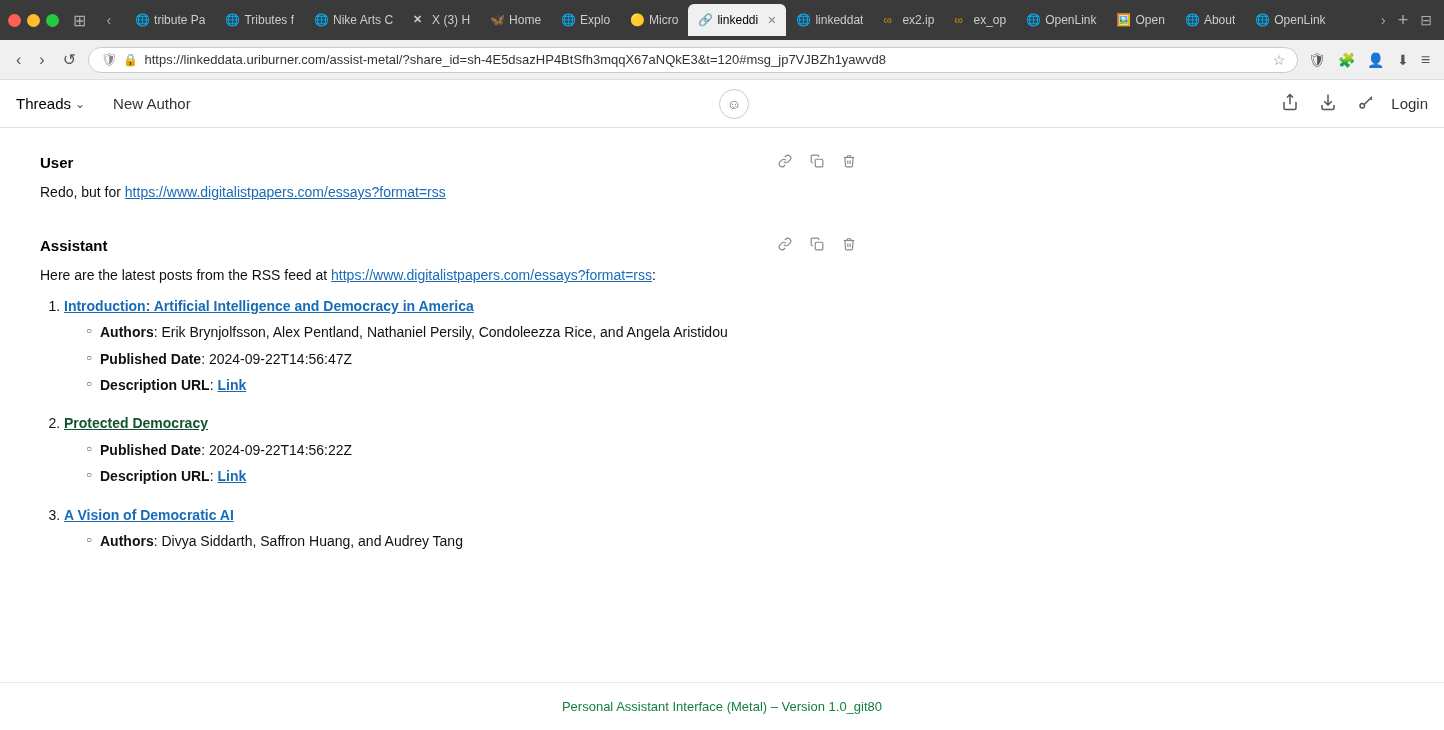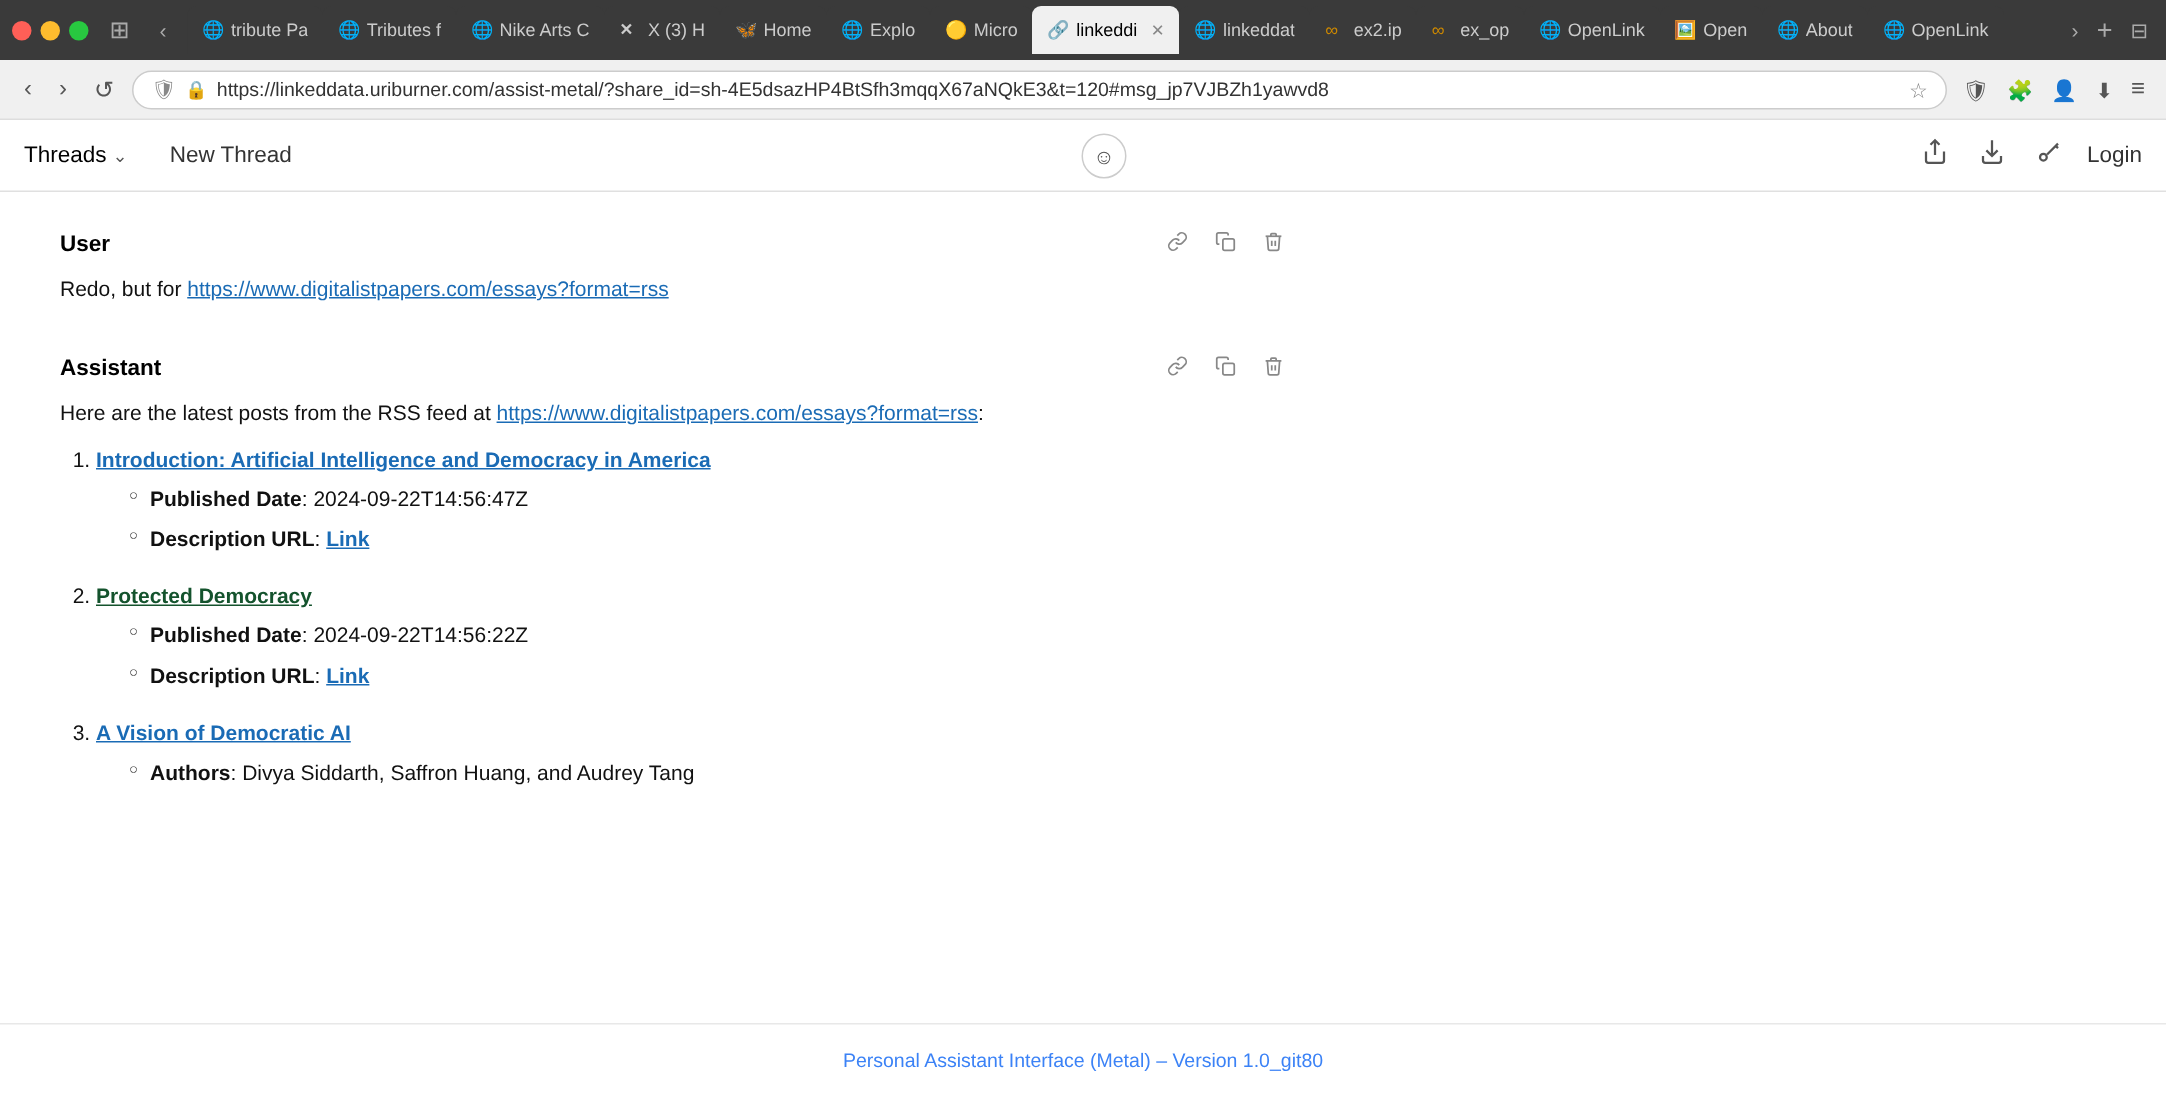--- a/index.html
+++ b/index.html
@@ -55,21 +55,21 @@
     ol li { margin-bottom: 16px; }
     ol li > a { color: #1a6bb5; font-weight: 600; }
     ul { list-style: none; padding-left: 24px; margin: 4px 0; }
     ul li { position: relative; margin-bottom: 4px; padding-left: 12px; }
     ul li::before { content: '○'; position: absolute; left: -2px; font-size: 10px; top: 2px; color: #444; }
     strong { font-weight: 700; }
 
     
     .bottom-area { position: fixed; bottom: 0; left: 0; right: 0; background: #fff; border-top: 1px solid #e8e8e8; display: flex; flex-direction: column; align-items: center; padding: 16px; gap: 8px; }
     .resume-chat-btn { background: #f0f0f0; border: 1px solid #ccc; border-radius: 6px; padding: 10px 32px; font-size: 15px; cursor: pointer; color: #222; }
-    .version-text { font-size: 13px; color: #3b82f6; }
+    .version-text { font-size: 13px; color: #15803d; }
   </style>
 </head>
 <body>
 
 <div class="browser-title-bar">
   <div class="window-controls">
     <div class="wc wc-red"></div>
     <div class="wc wc-yellow"></div>
     <div class="wc wc-green"></div>
   </div>
@@ -163,21 +163,21 @@
     <button style="background:none;border:none;color:#555;font-size:16px;cursor:pointer;">≡</button>
   </div>
 </div>
 
 <div class="app-header">
   <div class="threads-nav">
     <span>Threads</span>
     <span class="threads-chevron">⌄</span>
   </div>
   <span style="margin: 0 8px; color:#ccc;"></span>
-  <span class="new-thread-btn">New Thread</span>
+  <span class="new-thread-btn">New Author</span>
 
   <div class="header-center">
     <button class="smiley-btn">☺</button>
   </div>
 
   <div class="header-right">
     <button class="header-icon-btn">
       <svg width="18" height="18" viewBox="0 0 24 24" fill="none" stroke="currentColor" stroke-width="2">
           <path d="M4 12v8a2 2 0 002 2h12a2 2 0 002-2v-8M16 6l-4-4-4 4M12 2v13"></path>
         </svg>
@@ -257,20 +257,21 @@
       </div>
     </div>
     <div class="message-body">
       <span>Here are the latest posts from the RSS feed at </span><a href="#">https://www.digitalistpapers.com/essays?format=rss</a><span>:</span>
 
       <ol>
 
         <li>
           <a href="#" style="color:#1a6bb5;font-weight:600;">Introduction: Artificial Intelligence and Democracy in America</a>
           <ul>
+            <li><strong>Authors</strong>: <span>Erik Brynjolfsson, Alex Pentland, Nathaniel Persily, Condoleezza Rice, and Angela Aristidou</span></li>
             <li><strong>Published Date</strong>: <span>2024-09-22T14:56:47Z</span></li>
             <li><strong>Description URL</strong>: <a href="#" style="color:#1a6bb5;">Link</a></li>
           </ul>
         </li>
 
         <li>
           <a href="#" style="color:#14532d;font-weight:600;">Protected Democracy</a>
           <ul>
             <li><strong>Published Date</strong>: <span>2024-09-22T14:56:22Z</span></li>
             <li><strong>Description URL</strong>: <a href="#" style="color:#1a6bb5;">Link</a></li>

